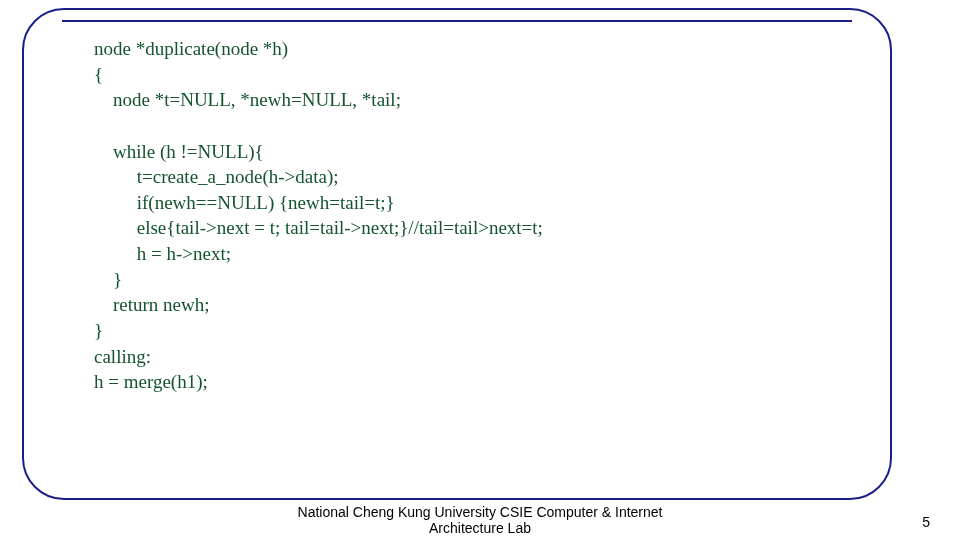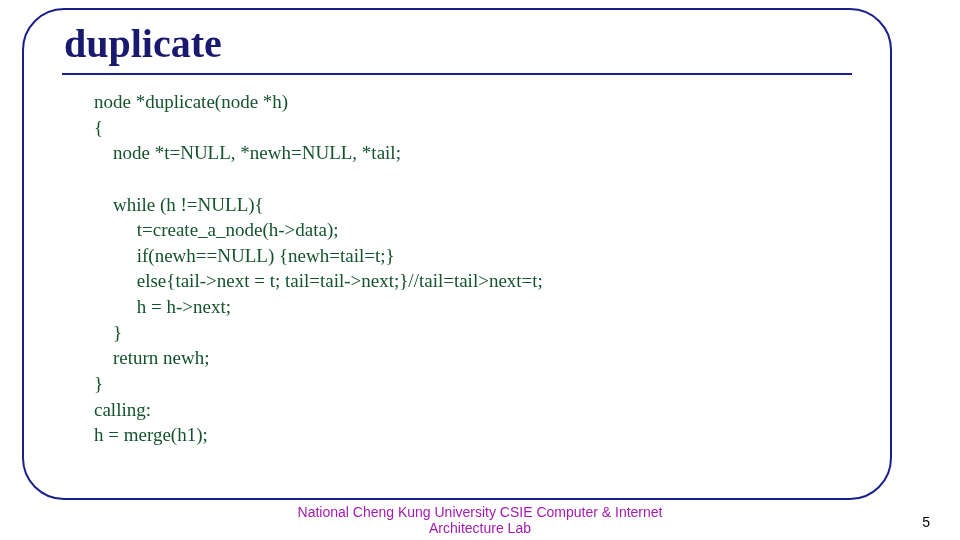--- a/index.html
+++ b/index.html
@@ -41,42 +41,41 @@
     white-space: pre;
     margin-left: 32px;
   }
   .footer {
     position: absolute;
     bottom: 4px;
     left: 0;
     width: 960px;
     font-family: Arial, sans-serif;
     font-size: 14px;
-    color: #a21caf;
+    color: #000000;
     text-align: center;
   }
   .footer-inner {
     display: inline-block;
     max-width: 430px;
     line-height: 1.15;
   }
   .page-num {
     position: absolute;
     right: 30px;
     bottom: 10px;
     font-family: Arial, sans-serif;
     font-size: 14px;
     color: #000000;
   }
 </style>
 </head>
 <body>
 
 <div class="frame">
-  <div class="title">duplicate</div>
   <hr class="divider">
   <div class="code">node *duplicate(node *h)
 {
     node *t=NULL, *newh=NULL, *tail;
 
     while (h !=NULL){
          t=create_a_node(h-&gt;data);
          if(newh==NULL) {newh=tail=t;}
          else{tail-&gt;next = t; tail=tail-&gt;next;}//tail=tail&gt;next=t;
          h = h-&gt;next;

